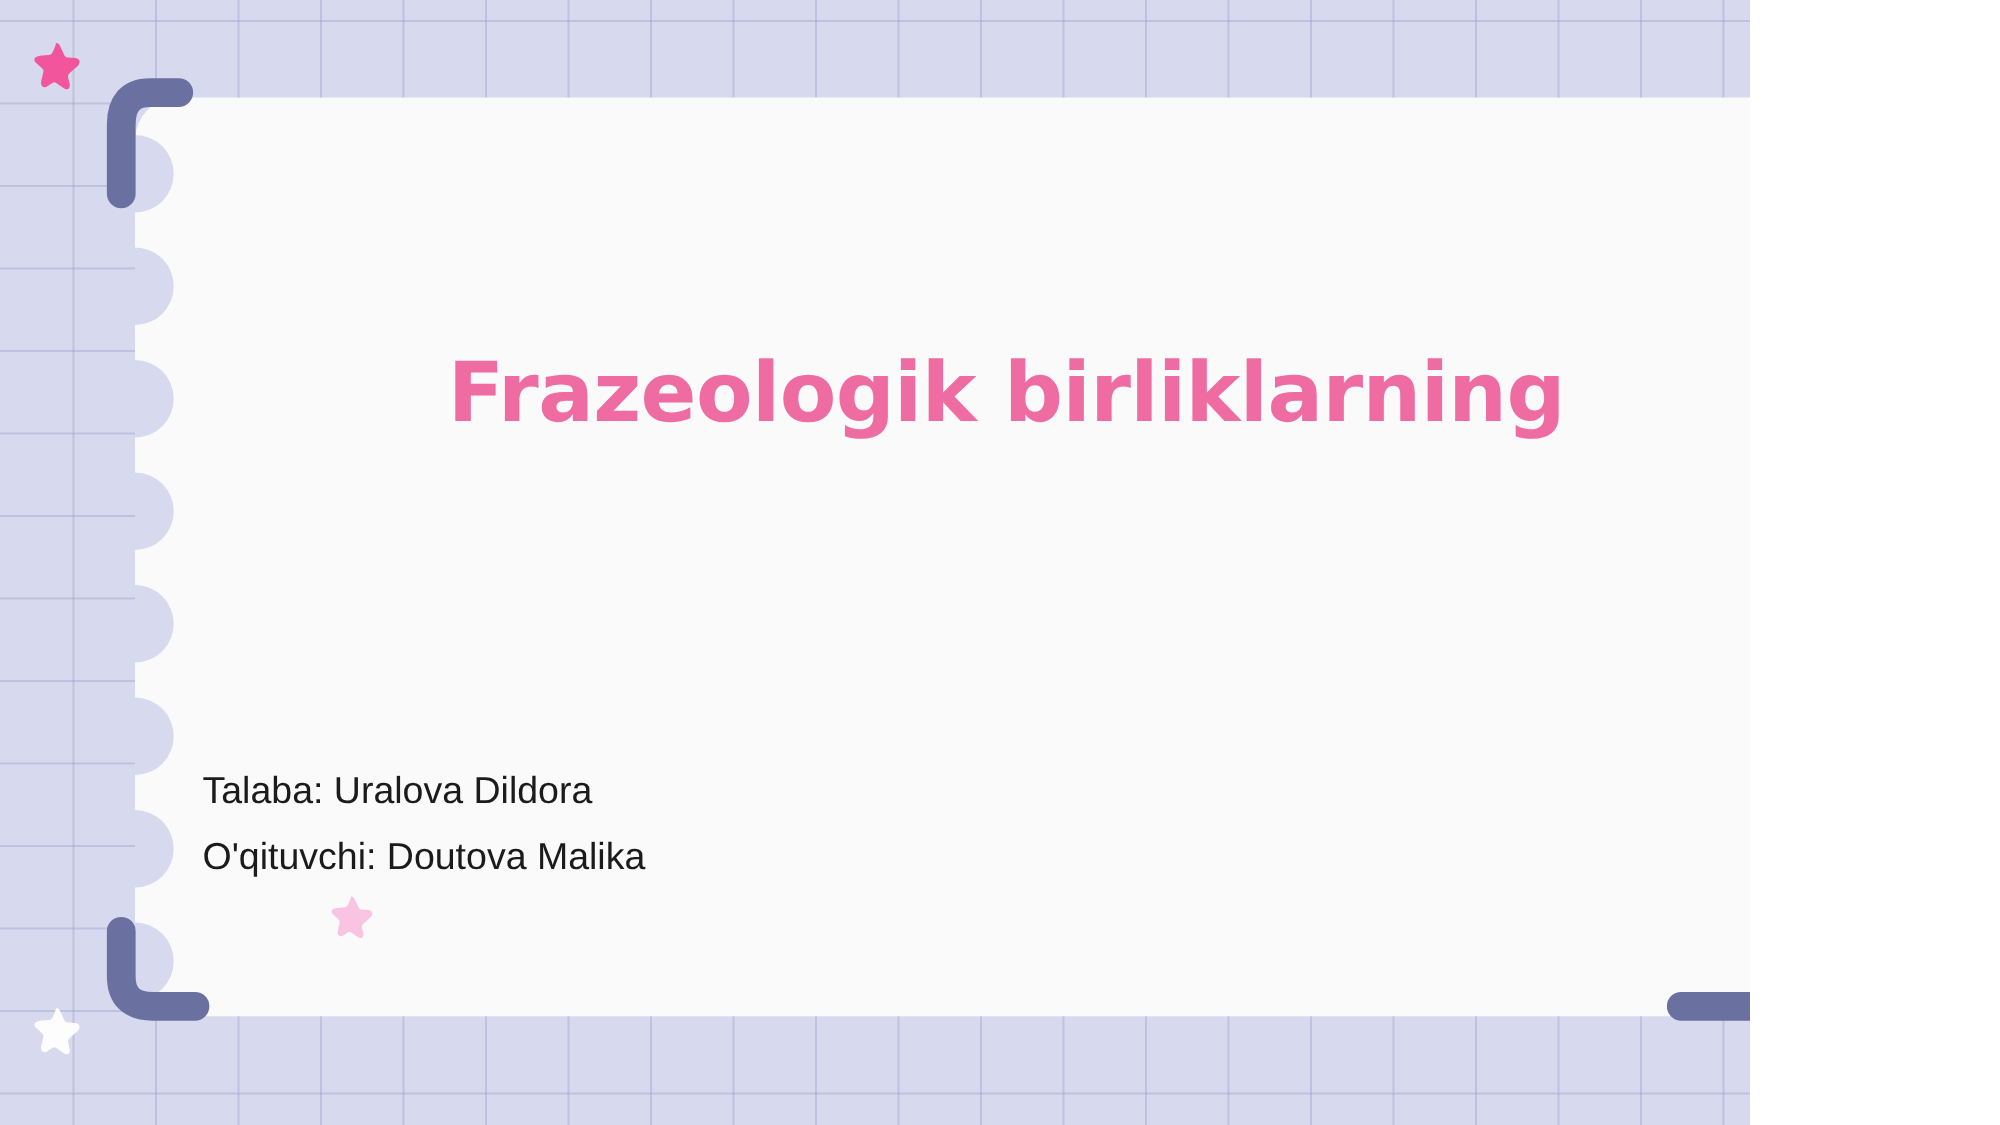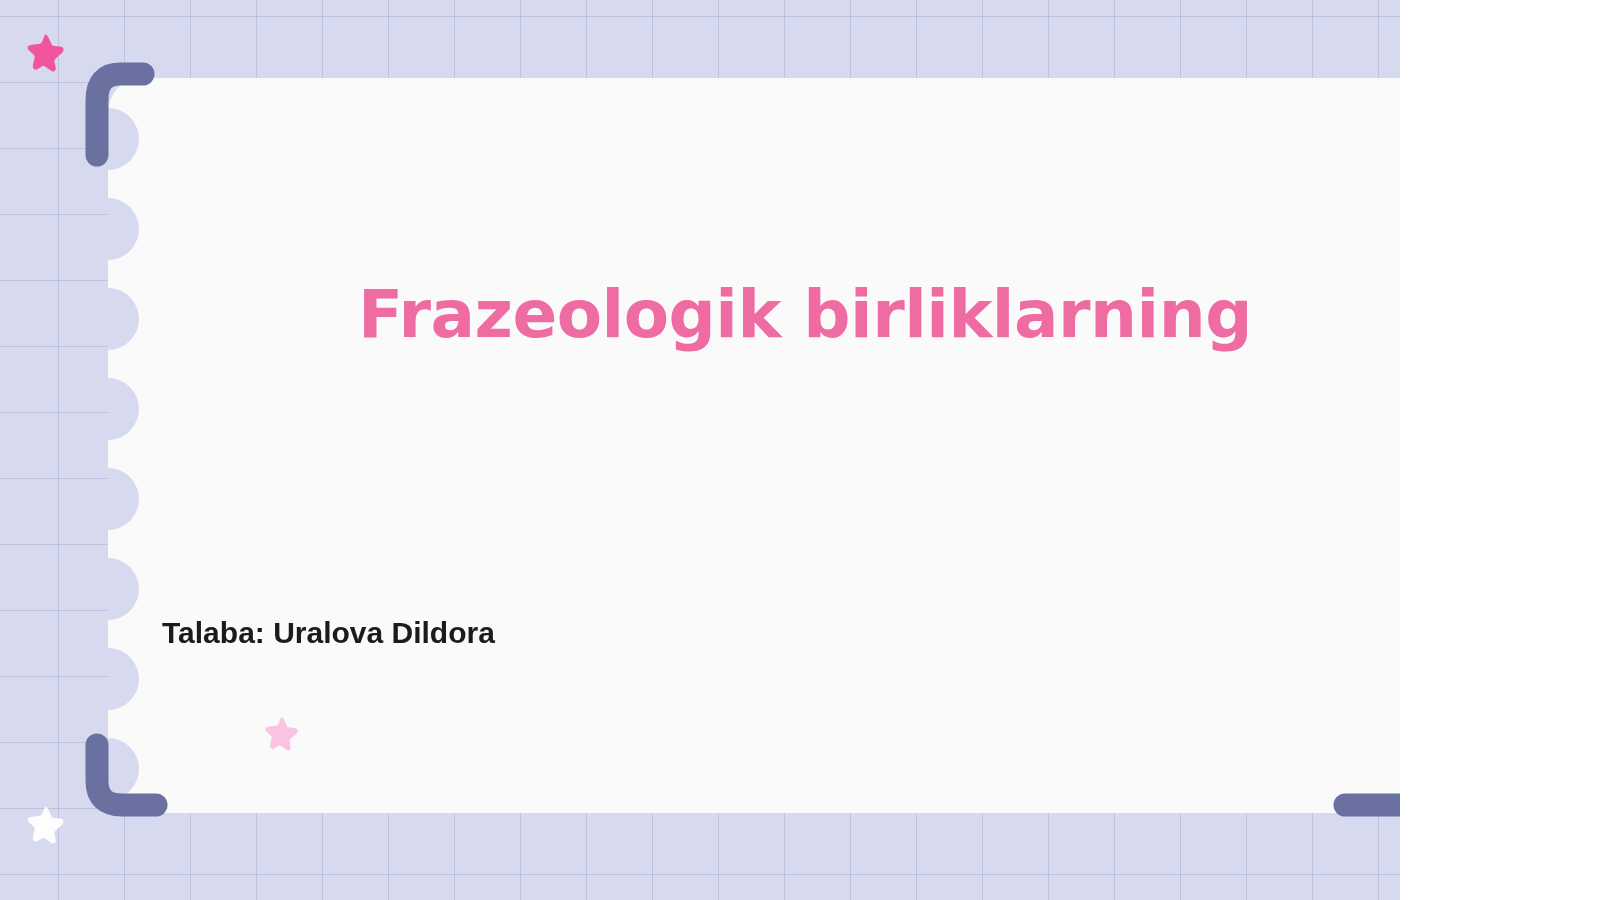--- a/index.html
+++ b/index.html
@@ -86,21 +86,21 @@
   }
   #title .line { display: block; }
   #credits {
     position: absolute;
     left: 162px;
     top: 606px;
     color: #1b1b1b;
     font-family: "Liberation Sans", sans-serif;
     font-size: 30px;
     line-height: 53px;
-    font-weight: bold;
+    font-weight: normal;
   }
   #credits .credit-line { display: block; white-space: pre; }
 </style>
 </head>
 <body>
 
 <div id="slide">
 
   <div id="grid-bg"></div>
 
@@ -167,15 +167,16 @@
                L48 12 C49 9 49 6 50 6 Z" fill="#fdfdfd"></path>
     </svg>
   </div>
 
   <div id="title">
     <span class="line">Frazeologik birliklarning</span>
   </div>
 
   <div id="credits">
     <span class="credit-line">Talaba: Uralova Dildora</span>
+    <span class="credit-line">O'qituvchi: Doutova Malika</span>
   </div>
 
 </div>
 
 </body></html>

